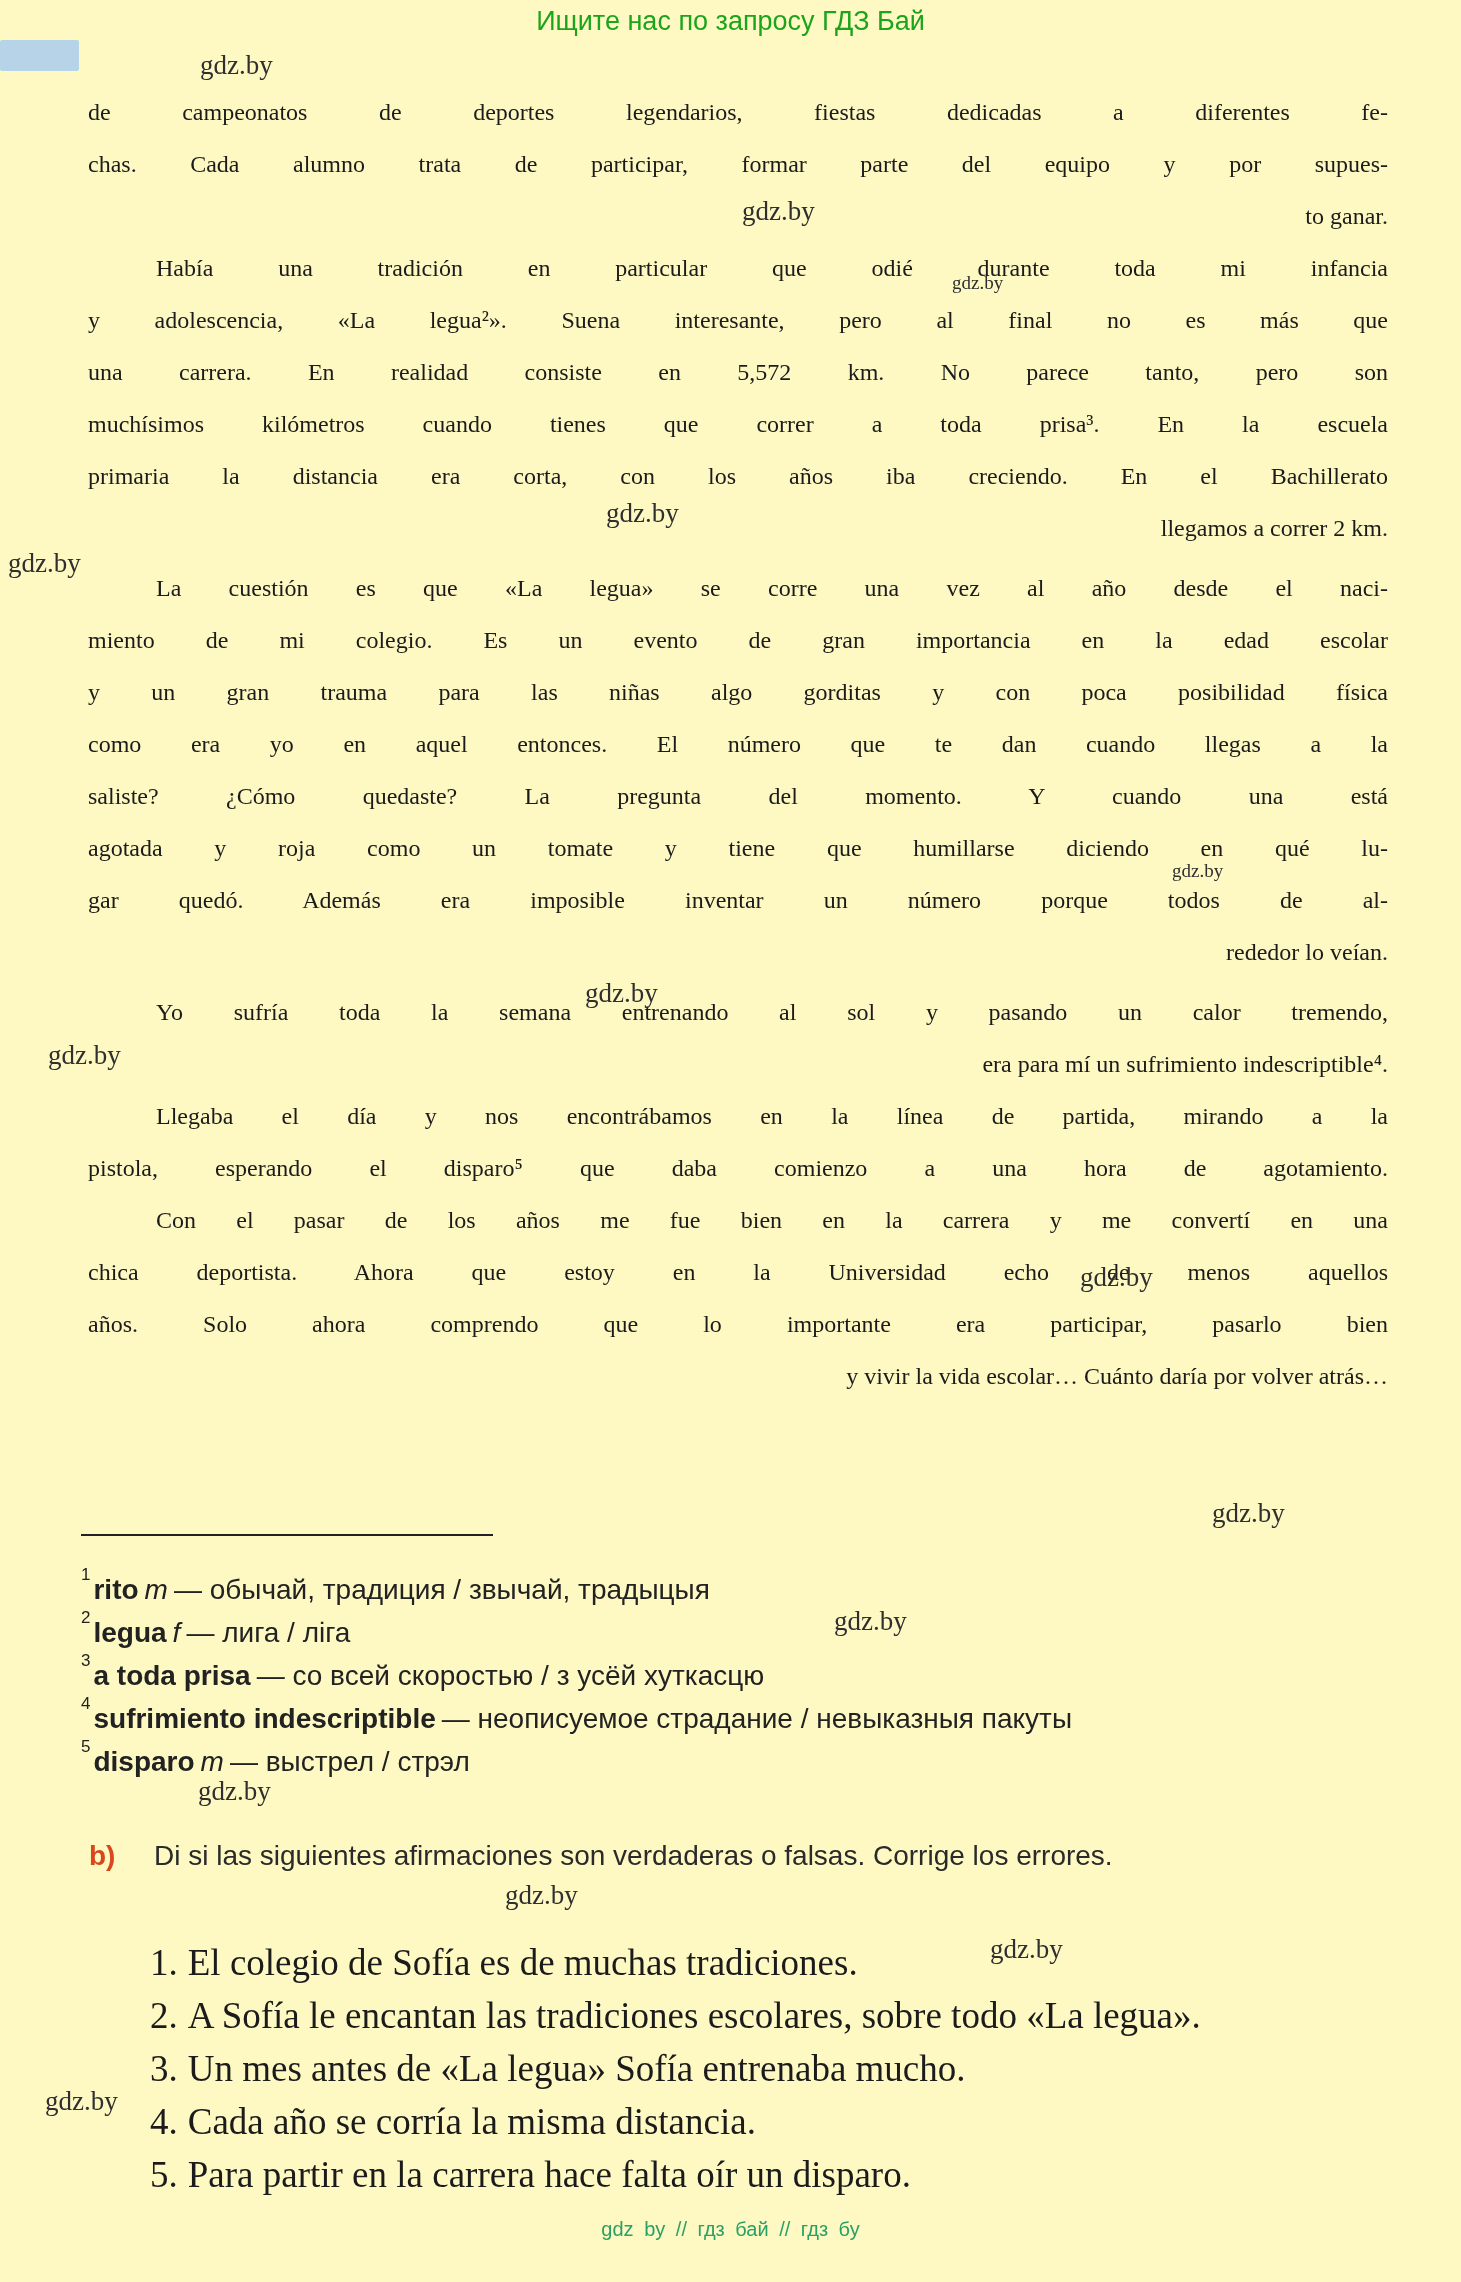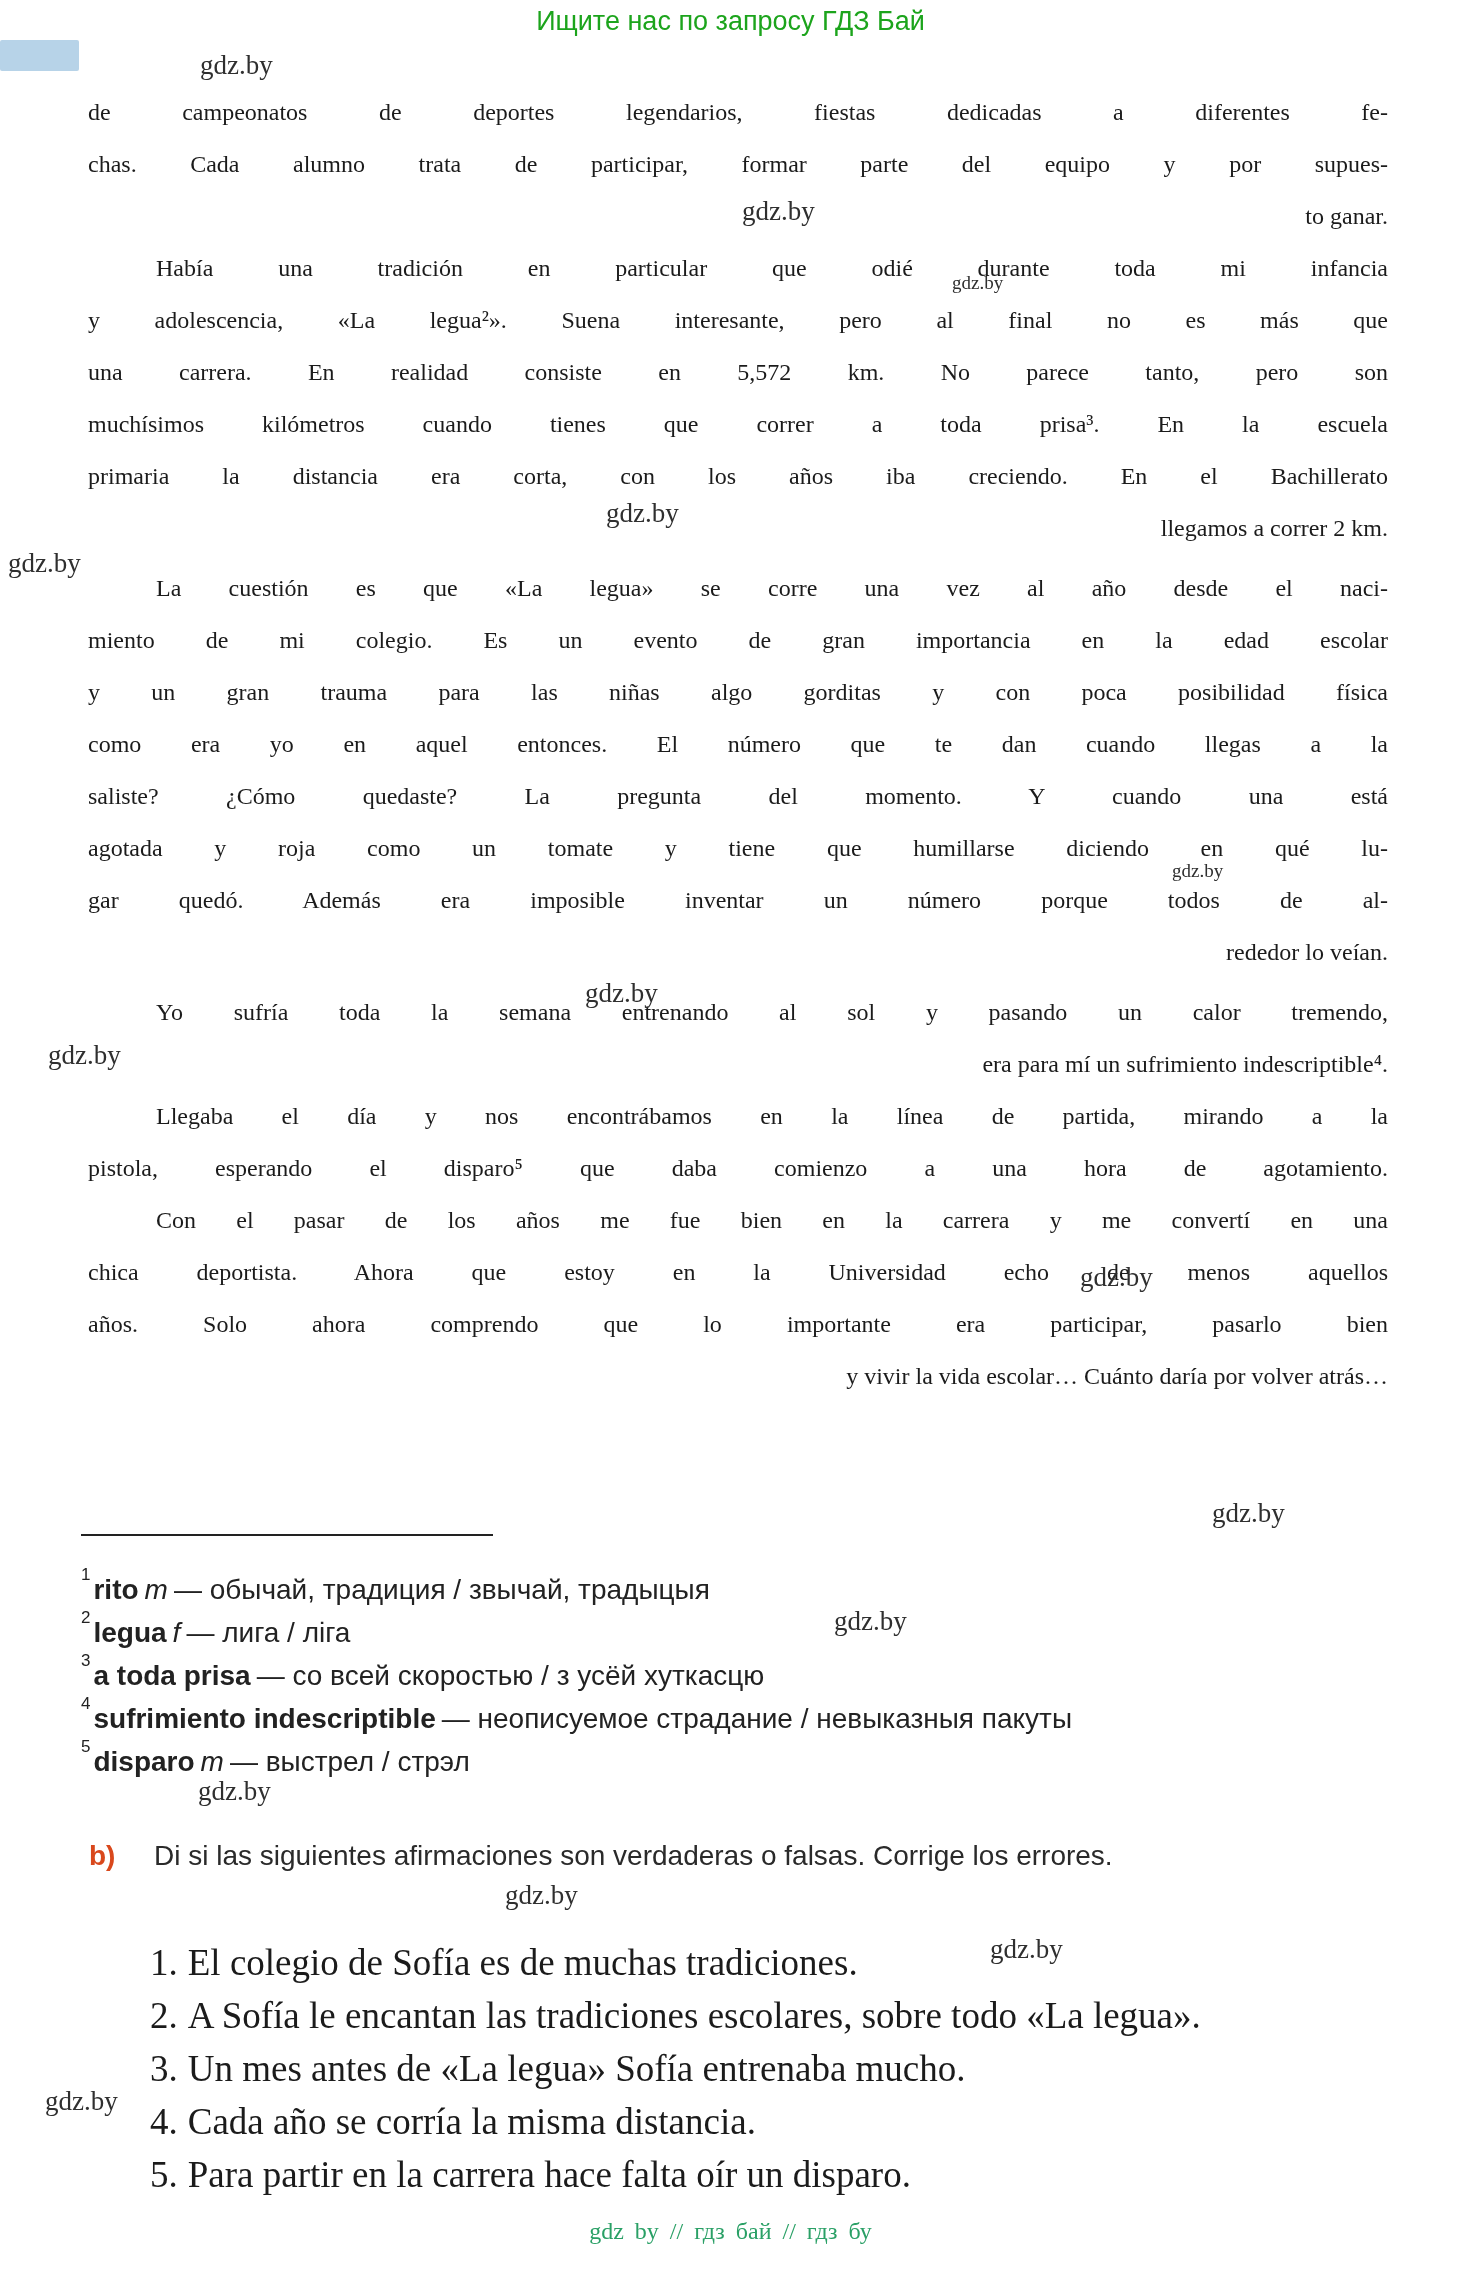--- a/index.html
+++ b/index.html
@@ -1,18 +1,18 @@
 <!DOCTYPE html>
 <html style="--body-text: #1b1b1b; --top-note: #1ca41c; --bottom-note: #2aa066; --exercise-label: #d9481c; --watermark: #2f2f2f; --corner-swatch: #b7d3e8;"><head>
 <meta charset="utf-8">
 <style>
   html,body { margin:0; padding:0; background:#e8e8e8; }
   .page {
     position:relative; width:1461px; height:2282px; margin:0 auto;
-    background:#ffffff; overflow:hidden;
+    background:#fef9c3; overflow:hidden;
     font-family:"Liberation Serif","DejaVu Serif",serif;
     color:var(--body-text,#1b1b1b);
   }
   .top-note {
     position:absolute; top:6px; left:0; width:100%; text-align:center;
     font-family:"Liberation Sans","DejaVu Sans",sans-serif;
     font-size:27px; color:var(--top-note,#1ca41c);
   }
   .corner-swatch {
     position:absolute; left:0; top:40px; width:79px; height:31px;
@@ -43,22 +43,22 @@
     position:absolute; left:89px; top:1840px; width:1300px; display:flex;
     font-family:"Liberation Sans","DejaVu Sans",sans-serif;
     font-size:28px; color:#2a2a2a;
   }
   .ex-label { color:var(--exercise-label,#d9481c); font-weight:bold; width:65px; flex:none; }
   .statements { position:absolute; left:150px; top:1936px; font-size:37px; }
   .st { height:53px; line-height:53px; white-space:nowrap; }
   .st-num { margin-right:10px; }
   .bottom-note {
     position:absolute; left:0; top:2218px; width:100%; text-align:center;
-    font-family:Liberation Serif, serif;
-    font-size:24px; word-spacing:5px; color:var(--bottom-note,#2aa066);
+    font-family:Liberation Sans, sans-serif;
+    font-size:20px; word-spacing:5px; color:var(--bottom-note,#2aa066);
   }
 </style>
 </head>
 <body>
 
 <div class="page">
 
   <div class="top-note">Ищите нас по запросу ГДЗ Бай</div>
   <div class="corner-swatch"></div>
 

